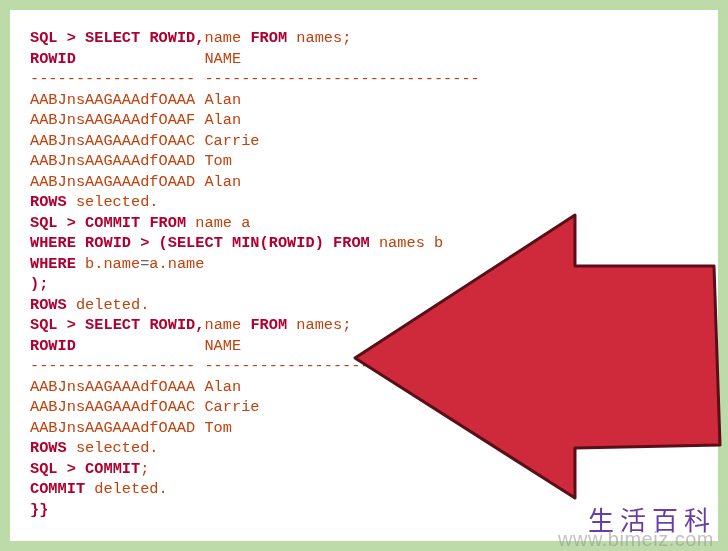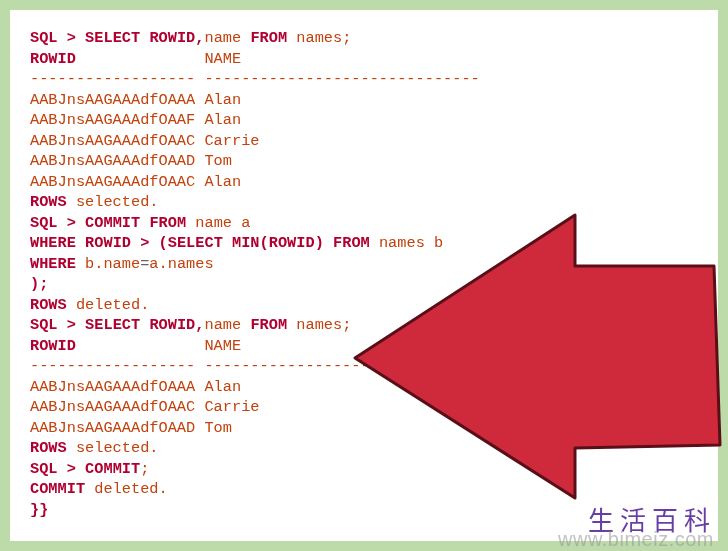--- a/index.html
+++ b/index.html
@@ -73,25 +73,25 @@
 
 <div class="outer">
   <div class="inner">
     <pre id="code"><span class="kw">SQL</span><span class="txt"> </span><span class="p">&gt;</span><span class="txt"> </span><span class="kw">SELECT</span><span class="txt"> </span><span class="kw">ROWID</span><span class="p">,</span><span class="txt">name </span><span class="kw">FROM</span><span class="txt"> names;</span>
 <span class="kw">ROWID</span><span class="txt">              NAME</span>
 <span class="txt">------------------ ------------------------------</span>
 <span class="txt">AABJnsAAGAAAdfOAAA Alan</span>
 <span class="txt">AABJnsAAGAAAdfOAAF Alan</span>
 <span class="txt">AABJnsAAGAAAdfOAAC Carrie</span>
 <span class="txt">AABJnsAAGAAAdfOAAD Tom</span>
-<span class="txt">AABJnsAAGAAAdfOAAC Alan</span>
+<span class="txt">AABJnsAAGAAAdfOAAD Alan</span>
 <span class="kw">ROWS</span><span class="txt"> selected.</span>
 <span class="kw">SQL</span><span class="txt"> </span><span class="p">&gt;</span><span class="txt"> </span><span class="kw">COMMIT</span><span class="txt"> </span><span class="kw">FROM</span><span class="txt"> name a</span>
 <span class="kw">WHERE</span><span class="txt"> </span><span class="kw">ROWID</span><span class="txt"> </span><span class="p">&gt;</span><span class="txt"> </span><span class="p">(</span><span class="kw">SELECT</span><span class="txt"> </span><span class="kw">MIN</span><span class="p">(</span><span class="kw">ROWID</span><span class="p">)</span><span class="txt"> </span><span class="kw">FROM</span><span class="txt"> names b</span>
-<span class="kw">WHERE</span><span class="txt"> b.name</span><span class="op">=</span><span class="txt">a.names</span>
+<span class="kw">WHERE</span><span class="txt"> b.name</span><span class="op">=</span><span class="txt">a.name</span>
 <span class="p">);</span>
 <span class="kw">ROWS</span><span class="txt"> deleted.</span>
 <span class="kw">SQL</span><span class="txt"> </span><span class="p">&gt;</span><span class="txt"> </span><span class="kw">SELECT</span><span class="txt"> </span><span class="kw">ROWID</span><span class="p">,</span><span class="txt">name </span><span class="kw">FROM</span><span class="txt"> names;</span>
 <span class="kw">ROWID</span><span class="txt">              NAME</span>
 <span class="txt">------------------ ----------------------</span>
 <span class="txt">AABJnsAAGAAAdfOAAA Alan</span>
 <span class="txt">AABJnsAAGAAAdfOAAC Carrie</span>
 <span class="txt">AABJnsAAGAAAdfOAAD Tom</span>
 <span class="kw">ROWS</span><span class="txt"> selected.</span>
 <span class="kw">SQL</span><span class="txt"> </span><span class="p">&gt;</span><span class="txt"> </span><span class="kw">COMMIT</span><span class="txt">;</span>

